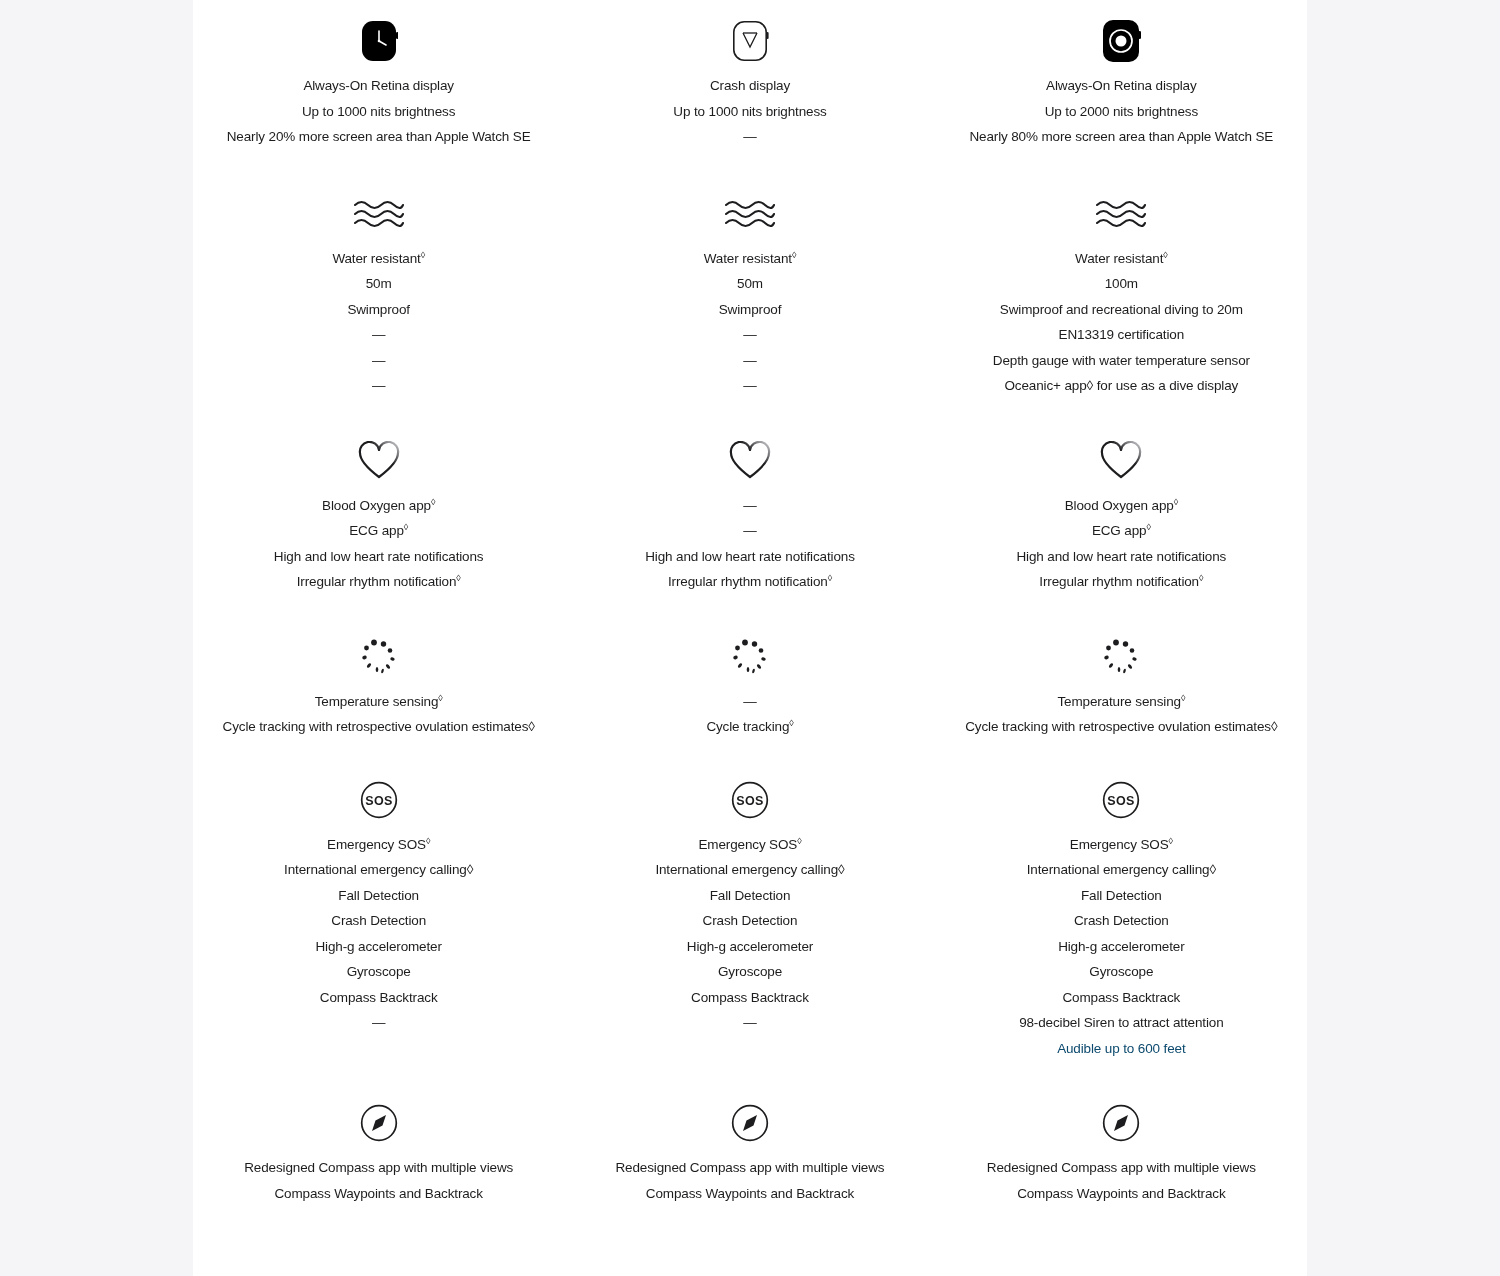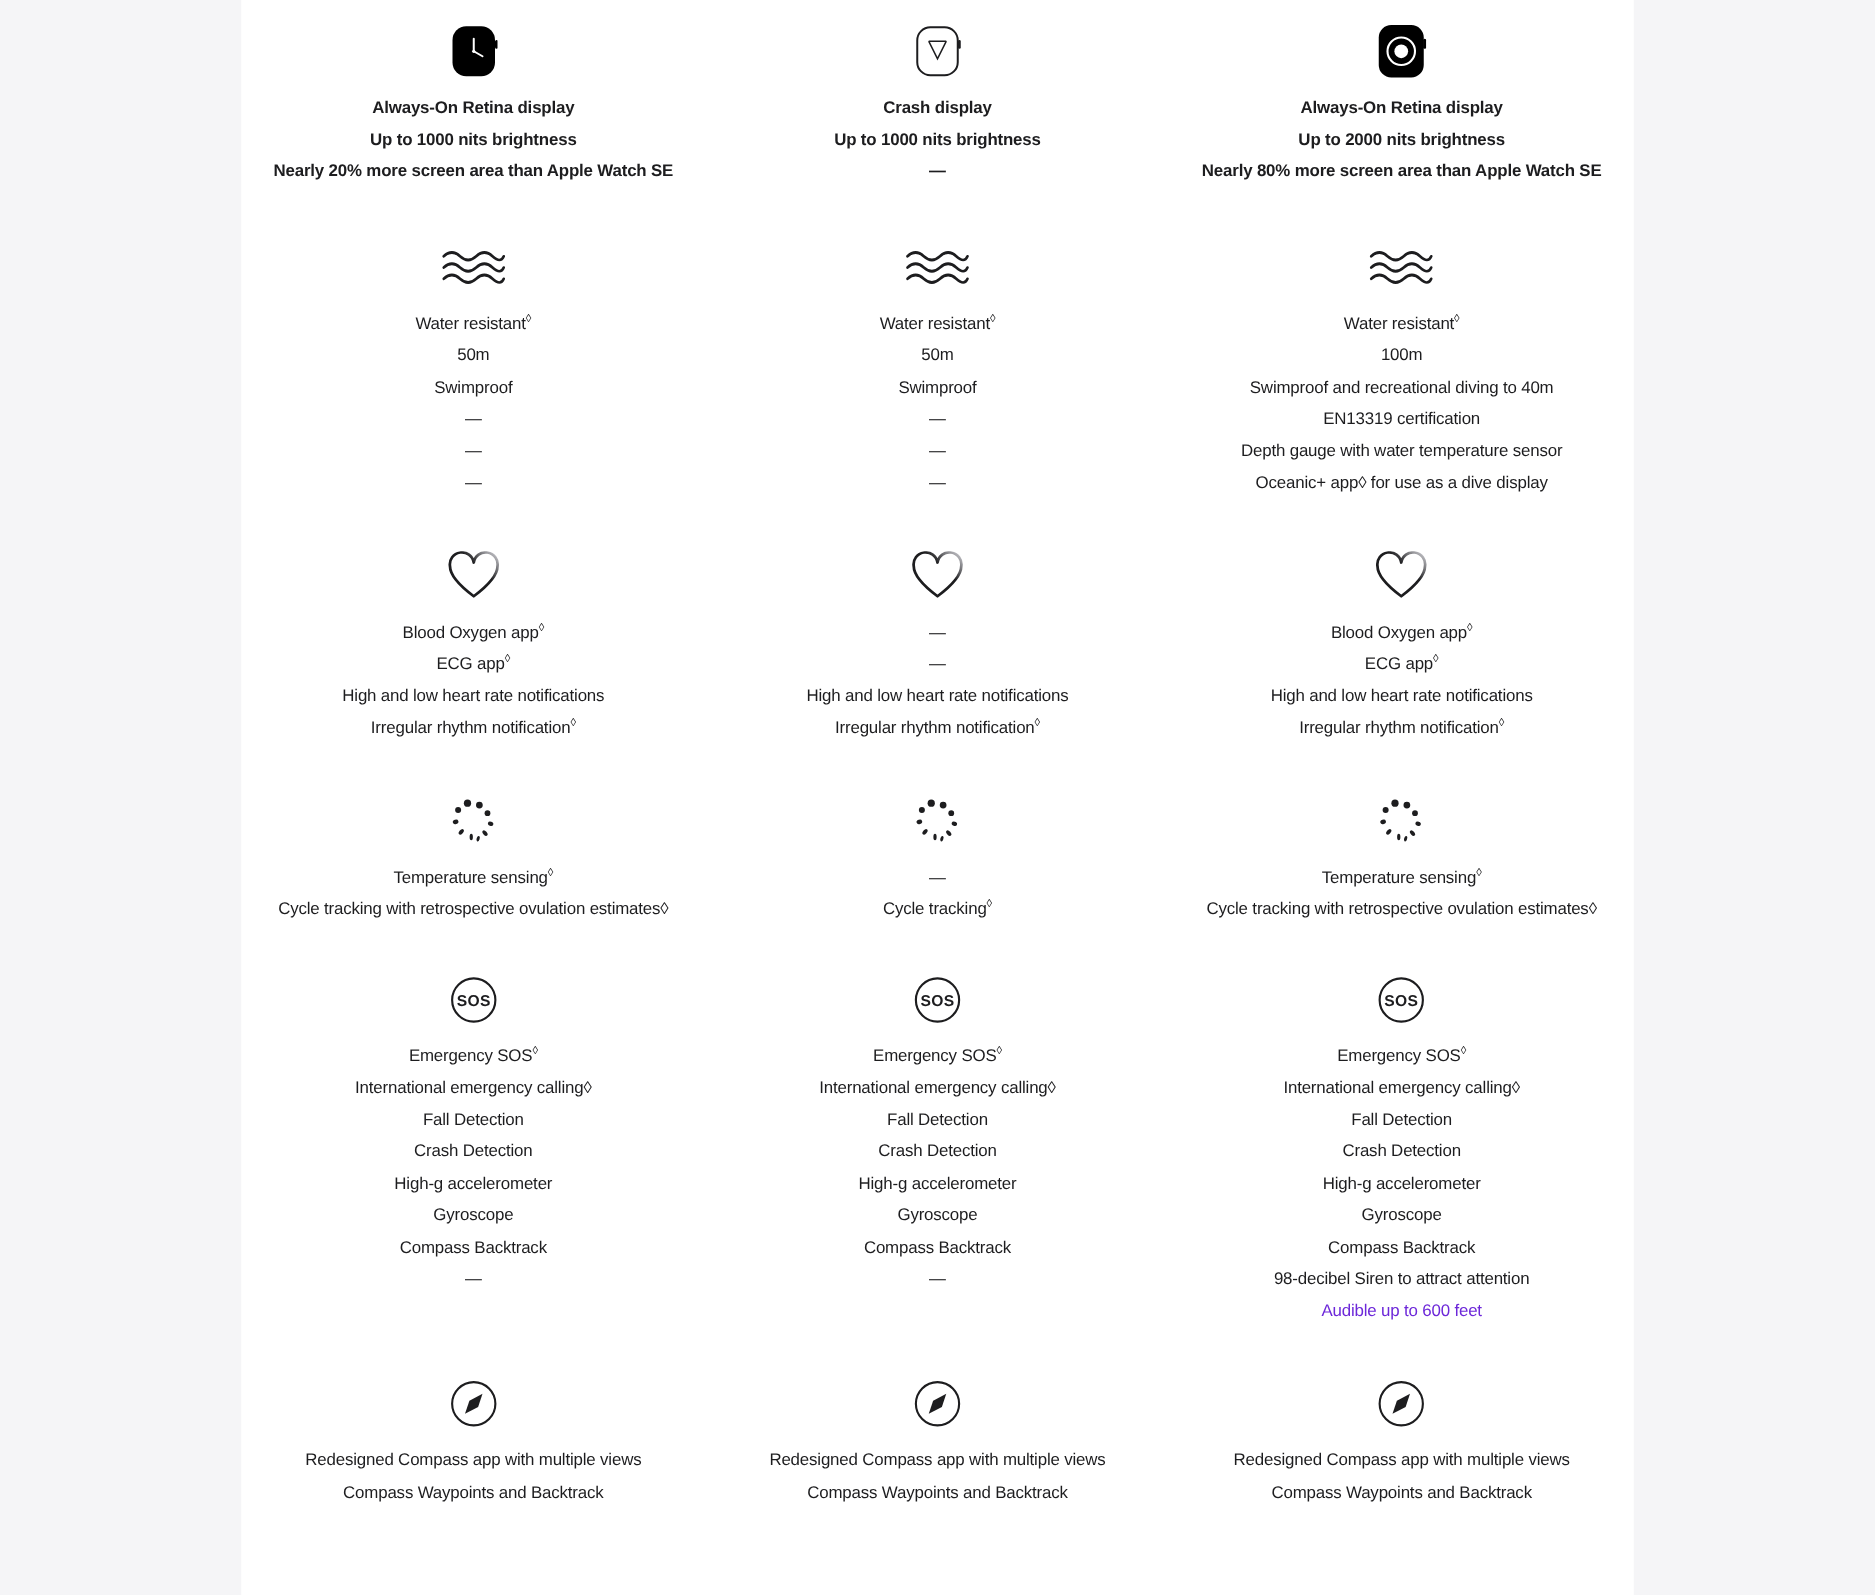--- a/index.html
+++ b/index.html
@@ -52,33 +52,33 @@
   .icon svg { display: block; }
   .line {
     font-size: 13.5px;
     line-height: 16.5px;
     text-align: center;
     color: #1d1d1f;
     margin-bottom: 9px;
     letter-spacing: -0.01em;
   }
   .line.muted {
-    color: #6d28d9;
+    color: #0c4a6e;
   }
   .line.dash {
     color: #1d1d1f;
   }
   sup {
     font-size: 9px;
     vertical-align: super;
     line-height: 0;
   }
 
   
-  .sec-display .cell { padding-top: 18px; font-weight: bold; }
+  .sec-display .cell { padding-top: 18px; }
   .sec-water .cell { padding-top: 36px; }
   .sec-heart .cell { padding-top: 34px; }
   .sec-temp .cell { padding-top: 34px; }
   .sec-sos .cell { padding-top: 32px; }
   .sec-compass .cell { padding-top: 34px; }
 </style>
 </head>
 <body>
 
 <div class="page">
@@ -168,21 +168,21 @@
               <svg width="54" height="34" viewBox="0 0 54 34">
       <g fill="none" stroke="#1d1d1f" stroke-width="2.1" stroke-linecap="round">
         <path d="M3 8 q6.5 -6 13 0 t13 0 t13 0 t9 0"></path>
         <path d="M3 17 q6.5 -6 13 0 t13 0 t13 0 t9 0"></path>
         <path d="M3 26 q6.5 -6 13 0 t13 0 t13 0 t9 0"></path>
       </g>
     </svg>
             </div>
             <div class="line">Water resistant<sup>◊</sup></div>
             <div class="line">100m</div>
-            <div class="line">Swimproof and recreational diving to 40m</div>
+            <div class="line">Swimproof and recreational diving to 20m</div>
             <div class="line">EN13319 certification</div>
             <div class="line">Depth gauge with water temperature sensor</div>
             <div class="line">Oceanic+ app◊ for use as a dive display</div>
           </div>
         </div>
         <div class="section grid sec-heart">
           <div class="cell">
             <div class="icon">
               <svg width="44" height="40" viewBox="0 0 44 40">
       <defs>

